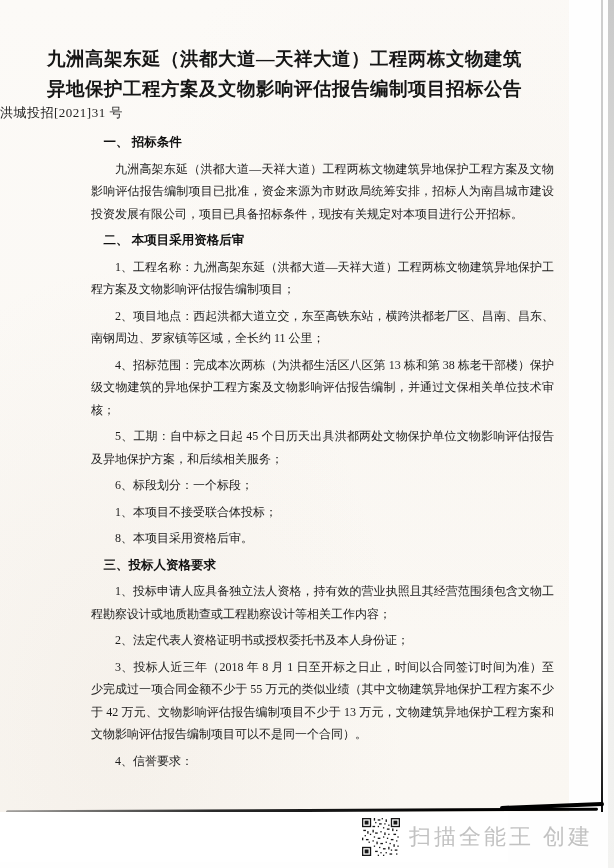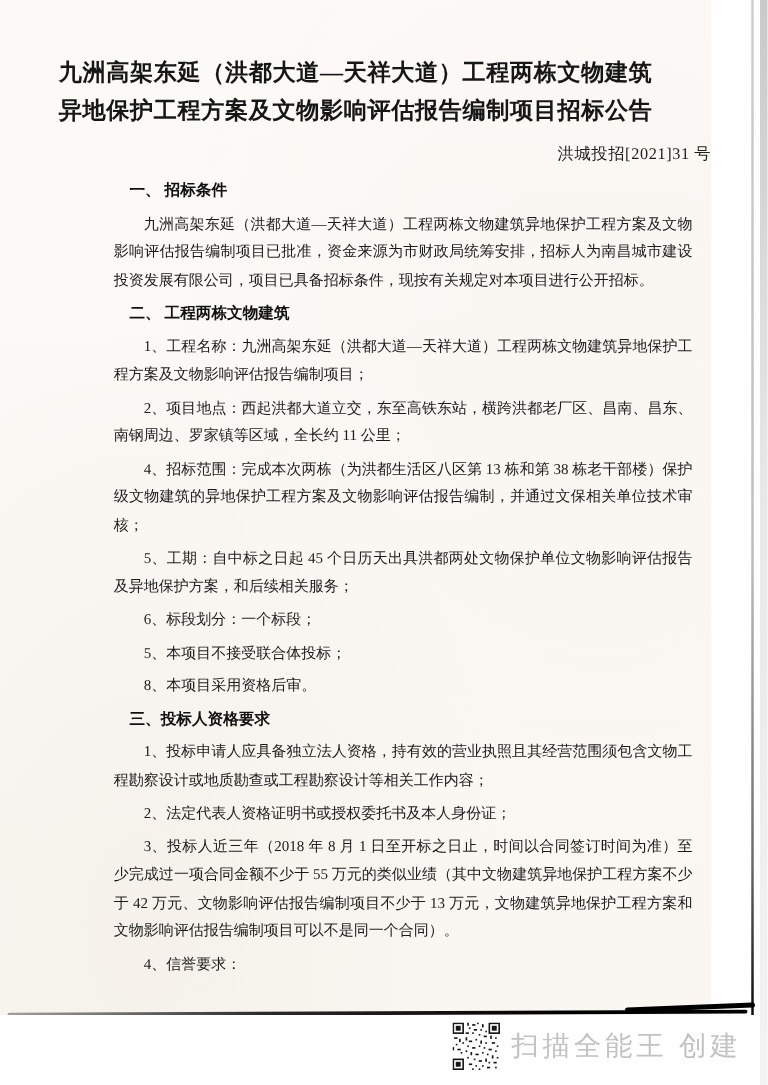--- a/index.html
+++ b/index.html
@@ -51,22 +51,22 @@
     text-align: center;
     color: #161616;
   }
   .title-line {
     font-size: 18.5px;
     font-weight: bold;
     line-height: 30px;
     letter-spacing: 0.5px;
   }
   .doc-number {
-    margin-top: 10px;
-    text-align: right;
+    margin-top: 0;
+    text-align: left;
     font-size: 13px;
     color: #1d1d1d;
     letter-spacing: 0.5px;
   }
   .doc-body {
     margin: 9px 45px 0 87px;
     width: 471px;
     font-size: 12px;
     line-height: 22.5px;
     color: #1b1b1b;
@@ -113,27 +113,27 @@
     <div class="title-line">九洲高架东延（洪都大道—天祥大道）工程两栋文物建筑</div>
     <div class="title-line">异地保护工程方案及文物影响评估报告编制项目招标公告</div>
   </div>
 
   <div class="doc-number">洪城投招[2021]31 号</div>
 
   <div class="doc-body">
     <p class="sec">一、 招标条件</p>
     <p class="para">九洲高架东延（洪都大道—天祥大道）工程两栋文物建筑异地保护工程方案及文物影响评估报告编制项目已批准，资金来源为市财政局统筹安排，招标人为南昌城市建设投资发展有限公司，项目已具备招标条件，现按有关规定对本项目进行公开招标。</p>
 
-    <p class="sec">二、 工程两栋文物建筑</p>
+    <p class="sec">二、 本项目采用资格后审</p>
     <p class="para">1、工程名称：九洲高架东延（洪都大道—天祥大道）工程两栋文物建筑异地保护工程方案及文物影响评估报告编制项目；</p>
     <p class="para">2、项目地点：西起洪都大道立交，东至高铁东站，横跨洪都老厂区、昌南、昌东、南钢周边、罗家镇等区域，全长约 11 公里；</p>
     <p class="para">4、招标范围：完成本次两栋（为洪都生活区八区第 13 栋和第 38 栋老干部楼）保护级文物建筑的异地保护工程方案及文物影响评估报告编制，并通过文保相关单位技术审核；</p>
     <p class="para">5、工期：自中标之日起 45 个日历天出具洪都两处文物保护单位文物影响评估报告及异地保护方案，和后续相关服务；</p>
     <p class="para">6、标段划分：一个标段；</p>
-    <p class="para">5、本项目不接受联合体投标；</p>
+    <p class="para">1、本项目不接受联合体投标；</p>
     <p class="para">8、本项目采用资格后审。</p>
 
     <p class="sec">三、投标人资格要求</p>
     <p class="para">1、投标申请人应具备独立法人资格，持有效的营业执照且其经营范围须包含文物工程勘察设计或地质勘查或工程勘察设计等相关工作内容；</p>
     <p class="para">2、法定代表人资格证明书或授权委托书及本人身份证；</p>
     <p class="para">3、投标人近三年（2018 年 8 月 1 日至开标之日止，时间以合同签订时间为准）至少完成过一项合同金额不少于 55 万元的类似业绩（其中文物建筑异地保护工程方案不少于 42 万元、文物影响评估报告编制项目不少于 13 万元，文物建筑异地保护工程方案和文物影响评估报告编制项目可以不是同一个合同）。</p>
     <p class="para">4、信誉要求：</p>
   </div>
 </div>
 

